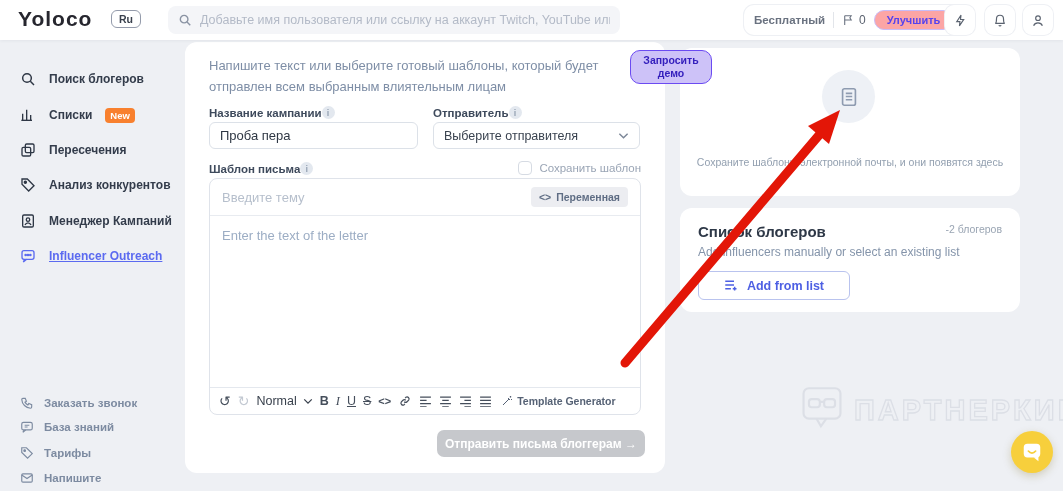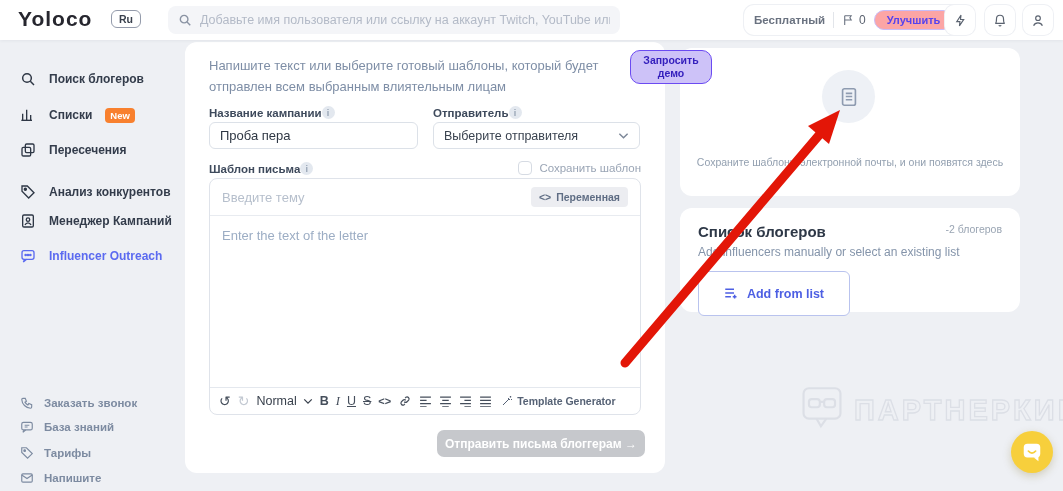--- a/index.html
+++ b/index.html
@@ -27,21 +27,21 @@
   .plan-divider { width:1px; height:16px; background:#e2e5ea; }
   .flag-count { display:flex; align-items:center; gap:4px; font-size:12px; color:#5b6370; }
   .upgrade-btn { background:#fca5a5; border:1px solid #c8bcf8; border-radius:11px; color:#5742ee;
                  font-size:11px; font-weight:700; padding:3px 12px; cursor:pointer; }
   .icon-btn { position:absolute; top:5px; width:30px; height:30px; background:#fff; border-radius:9px;
               box-shadow:0 0 0 1px #eef0f4; display:flex; align-items:center; justify-content:center; cursor:pointer; }
 
   
   .side-item { position:absolute; left:20px; display:flex; align-items:center; gap:13px; cursor:pointer; }
   .side-item .lbl { font-size:12px; font-weight:700; color:#333c4b; white-space:nowrap; }
-  .side-item.active .lbl { color:#5b6af0; }
+  .side-item.active .lbl { color:#5b6af0;text-decoration:underline; }
   .new-badge { background:#f8802e; color:#fff; font-size:9.5px; font-weight:700; border-radius:4px; padding:2px 5px; }
   .side-foot { position:absolute; left:20px; display:flex; align-items:center; gap:10px; cursor:pointer; }
   .side-foot .lbl { font-size:11.5px; font-weight:700; color:#7d8ba1; white-space:nowrap; }
 
   
   .main-card { position:absolute; left:185px; top:42px; width:480px; height:431px; background:#fff; border-radius:12px; }
   .desc { position:absolute; left:24px; top:13px; width:436px; font-size:13px; color:#7e8ea6; line-height:1.65; }
   .fld-label { font-size:11.5px; font-weight:700; color:#3e4a5c; display:flex; align-items:center; }
   .info-dot { width:13px; height:13px; border-radius:50%; background:#e3e8ef; color:#98a4b5; font-size:9px;
               font-weight:700; display:inline-flex; align-items:center; justify-content:center; font-style:normal; }
@@ -73,21 +73,21 @@
   
   .tpl-card { position:absolute; left:680px; top:48px; width:340px; height:148px; background:#fff; border-radius:12px; }
   .tpl-circle { position:absolute; left:142px; top:22px; width:53px; height:53px; border-radius:50%; background:#eef1f6;
                 display:flex; align-items:center; justify-content:center; }
   .tpl-empty { position:absolute; left:0; top:108px; width:100%; text-align:center; font-size:10.5px; color:#93a0b0; }
   .blog-card { position:absolute; left:680px; top:208px; width:340px; height:104px; background:#fff; border-radius:12px; padding:15px 18px; }
   .blog-head { display:flex; justify-content:space-between; align-items:flex-start; }
   .blog-title { font-size:15px; font-weight:700; color:#2e3847; }
   .blog-count { font-size:10.5px; color:#9aa5b3; }
   .blog-sub { font-size:12px; color:#8494aa; margin-top:5px; }
-  .add-btn { margin-top:12px; width:152px; height:45px; border:1px solid #b9c3ee; border-radius:6px; background:#fff;
+  .add-btn { margin-top:12px; width:152px; height:29px; border:1px solid #b9c3ee; border-radius:6px; background:#fff;
              color:#4d5fe3; font-weight:700; font-size:12.5px; display:flex; align-items:center; justify-content:center;
              gap:8px; cursor:pointer; }
 
   
   .overlay-svg { position:absolute; left:0; top:0; width:1063px; height:491px; pointer-events:none; z-index:20; }
   .watermark { position:absolute; left:800px; top:385px; display:flex; align-items:center; gap:10px; z-index:1; }
   .wm-text { font-size:29px; font-weight:800; letter-spacing:3px; color:rgba(0,0,0,0);
              -webkit-text-stroke:1.3px #dcdfe6; }
   .chat-widget { position:absolute; left:1011px; top:431px; width:42px; height:42px; border-radius:50%;
                  background:#f7cf3c; box-shadow:0 3px 8px rgba(120,100,20,.25); display:flex; align-items:center;
@@ -174,21 +174,21 @@
   </div>
   <div class="side-item" style="top:142px;">
     <span>
         <svg width="16" height="16" viewBox="0 0 24 24" fill="none" stroke="#2e3745" stroke-width="2">
           <rect x="8" y="3" width="13" height="13" rx="2"></rect>
           <rect x="3" y="8" width="13" height="13" rx="2"></rect>
         </svg>
       </span>
     <span class="lbl">Пересечения</span>
   </div>
-  <div class="side-item" style="top:184px;">
+  <div class="side-item" style="top:177px;">
     <span>
         <svg width="16" height="16" viewBox="0 0 24 24" fill="none" stroke="#2e3745" stroke-width="2">
           <path d="M3 3h8l10 10-8 8L3 11z"></path>
           <circle cx="8" cy="8" r="1.6" fill="#2e3745"></circle>
         </svg>
       </span>
     <span class="lbl">Анализ конкурентов</span>
   </div>
   <div class="side-item" style="top:213px;">
     <span>

